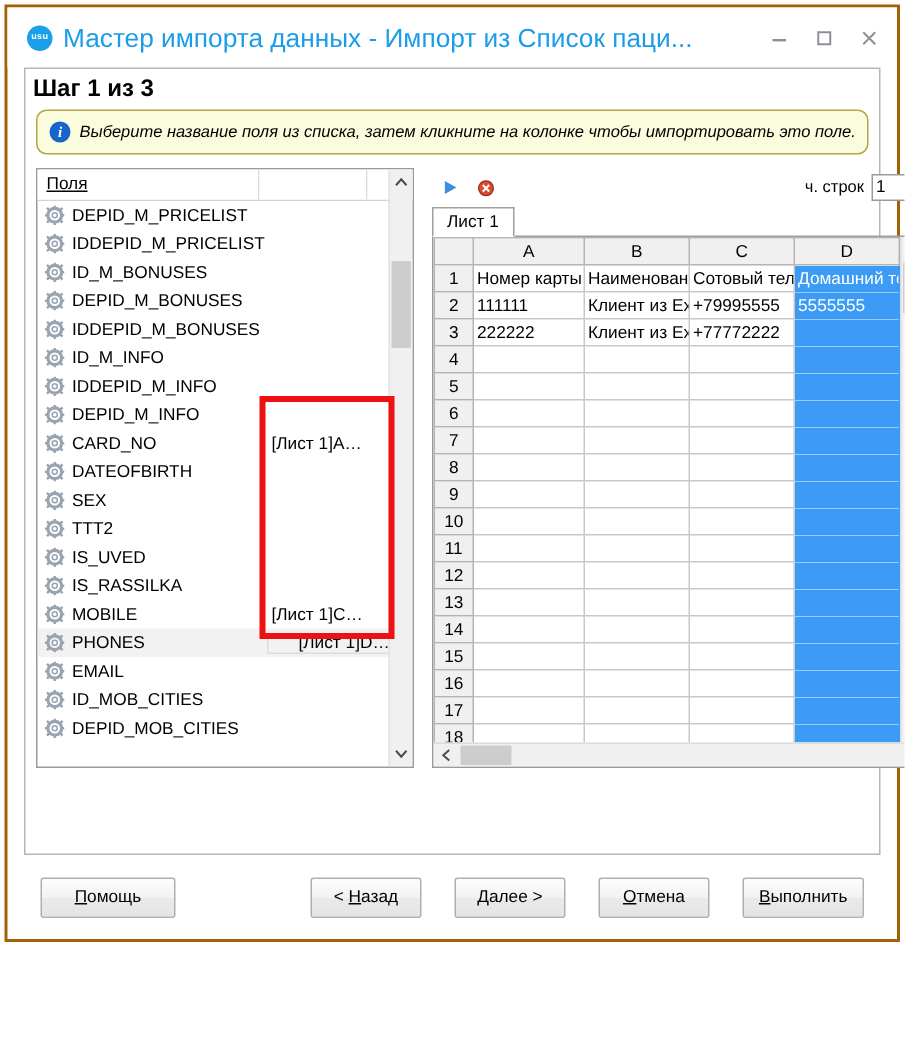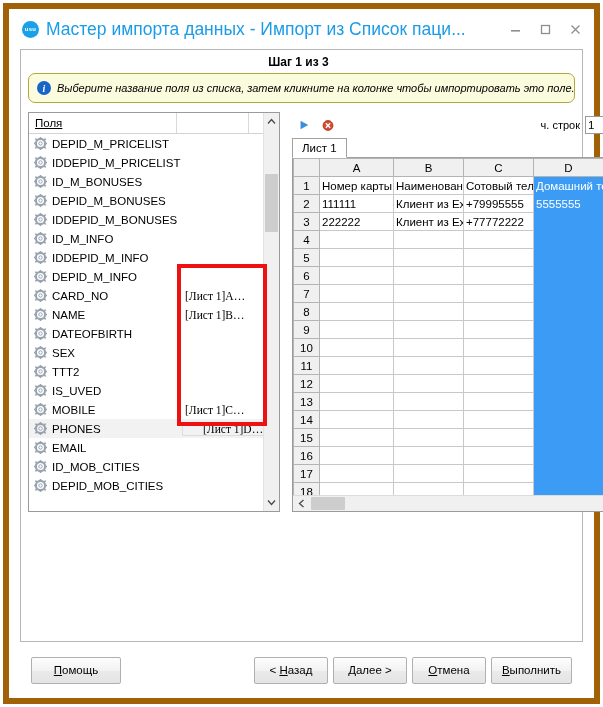--- a/index.html
+++ b/index.html
@@ -16,23 +16,23 @@
     overflow: hidden;
     position: relative;
   }
 
   
   #app-window {
     position: absolute;
     left: 3px;
     top: 3px;
     width: 597px;
-    height: 701px;
+    height: 625px;
     background: #ffffff;
-    border: 6px solid #a16207;
+    border: 2px solid #a16207;
     box-sizing: border-box;
     display: flex;
     flex-direction: column;
   }
 
   
   #title-bar {
     height: 40px;
     flex: 0 0 40px;
     display: flex;
@@ -91,22 +91,22 @@
   #wizard-panel {
     border: 1px solid #b6b6b6;
     background: #ffffff;
     box-sizing: border-box;
     flex: 1 1 auto;
     display: flex;
     flex-direction: column;
     padding: 3px 5px 6px 5px;
   }
   #step-row {
-    text-align: center;
-    font-size: 12px;
+    text-align: left;
+    font-size: 16px;
     font-weight: bold;
     padding: 2px 6px 4px 0;
     color: #000;
   }
 
   
   #info-bar {
     margin: 0 2px 9px 2px;
     background: #fbfbdd;
     border: 1px solid #b5a642;
@@ -204,21 +204,20 @@
     white-space: nowrap;
     overflow: hidden;
     color: #000;
   }
   .field-map {
     flex: 1 1 auto;
     white-space: nowrap;
     overflow: hidden;
     color: #000;
     padding-left: 3px;
-    font-family: Liberation Serif, serif;
   }
   .field-row.selected .field-map {
     background: #f2f2f2;
     border: 1px solid #dcdcdc;
     border-radius: 1px;
     box-sizing: border-box;
     display: inline-block;
     padding-left: 20px;
     margin-right: 4px;
   }
@@ -451,21 +450,21 @@
     border: 1px solid #b0b0b0;
     border-radius: 2px;
     font-size: 11.5px;
     font-family: "Liberation Sans", sans-serif;
     color: #000;
     padding: 0 10px;
     box-sizing: border-box;
     cursor: default;
   }
   #help-button { min-width: 90px; }
-  #nav-buttons { margin-left: auto; display: flex; gap: 5px; }
+  #nav-buttons { margin-left: auto; display: flex; gap: 22px; }
   .acc { text-decoration: underline; }
 </style>
 </head>
 <body>
 
 <div id="app-window">
 
   <div id="title-bar">
     <div id="app-icon">usu</div>
     <div id="window-title">Мастер импорта данных - Импорт из Список паци...</div>
@@ -697,40 +696,20 @@
                       <rect x="5.7" y="10.6" width="1.6" height="2.4"></rect>
                       <rect x="0" y="5.7" width="2.4" height="1.6"></rect>
                       <rect x="10.6" y="5.7" width="2.4" height="1.6"></rect>
                       <rect x="1.3" y="1.3" width="1.6" height="2.3" transform="rotate(-45 2.1 2.4)"></rect>
                       <rect x="10.1" y="9.4" width="1.6" height="2.3" transform="rotate(-45 10.9 10.6)"></rect>
                       <rect x="10.1" y="1.3" width="1.6" height="2.3" transform="rotate(45 10.9 2.4)"></rect>
                       <rect x="1.3" y="9.4" width="1.6" height="2.3" transform="rotate(45 2.1 10.6)"></rect>
                     </g>
                   </svg>
                 </span>
-                <span class="field-name">NAME</span>
-                <span class="field-map">[Лист 1]B…</span>
-              </div>
-              <div class="field-row">
-                <span class="gear-icon">
-                  <svg width="13" height="13" viewBox="0 0 13 13">
-                    <circle cx="6.5" cy="6.5" r="4.6" fill="none" stroke="#9aa4b0" stroke-width="2.1"></circle>
-                    <circle cx="6.5" cy="6.5" r="1.7" fill="#ffffff" stroke="#9aa4b0" stroke-width="1"></circle>
-                    <g fill="#9aa4b0">
-                      <rect x="5.7" y="0" width="1.6" height="2.4"></rect>
-                      <rect x="5.7" y="10.6" width="1.6" height="2.4"></rect>
-                      <rect x="0" y="5.7" width="2.4" height="1.6"></rect>
-                      <rect x="10.6" y="5.7" width="2.4" height="1.6"></rect>
-                      <rect x="1.3" y="1.3" width="1.6" height="2.3" transform="rotate(-45 2.1 2.4)"></rect>
-                      <rect x="10.1" y="9.4" width="1.6" height="2.3" transform="rotate(-45 10.9 10.6)"></rect>
-                      <rect x="10.1" y="1.3" width="1.6" height="2.3" transform="rotate(45 10.9 2.4)"></rect>
-                      <rect x="1.3" y="9.4" width="1.6" height="2.3" transform="rotate(45 2.1 10.6)"></rect>
-                    </g>
-                  </svg>
-                </span>
                 <span class="field-name">DATEOFBIRTH</span>
                 <span class="field-map"></span>
               </div>
               <div class="field-row">
                 <span class="gear-icon">
                   <svg width="13" height="13" viewBox="0 0 13 13">
                     <circle cx="6.5" cy="6.5" r="4.6" fill="none" stroke="#9aa4b0" stroke-width="2.1"></circle>
                     <circle cx="6.5" cy="6.5" r="1.7" fill="#ffffff" stroke="#9aa4b0" stroke-width="1"></circle>
                     <g fill="#9aa4b0">
                       <rect x="5.7" y="0" width="1.6" height="2.4"></rect>
@@ -778,20 +757,40 @@
                       <rect x="0" y="5.7" width="2.4" height="1.6"></rect>
                       <rect x="10.6" y="5.7" width="2.4" height="1.6"></rect>
                       <rect x="1.3" y="1.3" width="1.6" height="2.3" transform="rotate(-45 2.1 2.4)"></rect>
                       <rect x="10.1" y="9.4" width="1.6" height="2.3" transform="rotate(-45 10.9 10.6)"></rect>
                       <rect x="10.1" y="1.3" width="1.6" height="2.3" transform="rotate(45 10.9 2.4)"></rect>
                       <rect x="1.3" y="9.4" width="1.6" height="2.3" transform="rotate(45 2.1 10.6)"></rect>
                     </g>
                   </svg>
                 </span>
                 <span class="field-name">IS_UVED</span>
+                <span class="field-map"></span>
+              </div>
+              <div class="field-row">
+                <span class="gear-icon">
+                  <svg width="13" height="13" viewBox="0 0 13 13">
+                    <circle cx="6.5" cy="6.5" r="4.6" fill="none" stroke="#9aa4b0" stroke-width="2.1"></circle>
+                    <circle cx="6.5" cy="6.5" r="1.7" fill="#ffffff" stroke="#9aa4b0" stroke-width="1"></circle>
+                    <g fill="#9aa4b0">
+                      <rect x="5.7" y="0" width="1.6" height="2.4"></rect>
+                      <rect x="5.7" y="10.6" width="1.6" height="2.4"></rect>
+                      <rect x="0" y="5.7" width="2.4" height="1.6"></rect>
+                      <rect x="10.6" y="5.7" width="2.4" height="1.6"></rect>
+                      <rect x="1.3" y="1.3" width="1.6" height="2.3" transform="rotate(-45 2.1 2.4)"></rect>
+                      <rect x="10.1" y="9.4" width="1.6" height="2.3" transform="rotate(-45 10.9 10.6)"></rect>
+                      <rect x="10.1" y="1.3" width="1.6" height="2.3" transform="rotate(45 10.9 2.4)"></rect>
+                      <rect x="1.3" y="9.4" width="1.6" height="2.3" transform="rotate(45 2.1 10.6)"></rect>
+                    </g>
+                  </svg>
+                </span>
+                <span class="field-name">IS_RASSILKA</span>
                 <span class="field-map"></span>
               </div>
               <div class="field-row">
                 <span class="gear-icon">
                   <svg width="13" height="13" viewBox="0 0 13 13">
                     <circle cx="6.5" cy="6.5" r="4.6" fill="none" stroke="#9aa4b0" stroke-width="2.1"></circle>
                     <circle cx="6.5" cy="6.5" r="1.7" fill="#ffffff" stroke="#9aa4b0" stroke-width="1"></circle>
                     <g fill="#9aa4b0">
                       <rect x="5.7" y="0" width="1.6" height="2.4"></rect>
                       <rect x="5.7" y="10.6" width="1.6" height="2.4"></rect>

